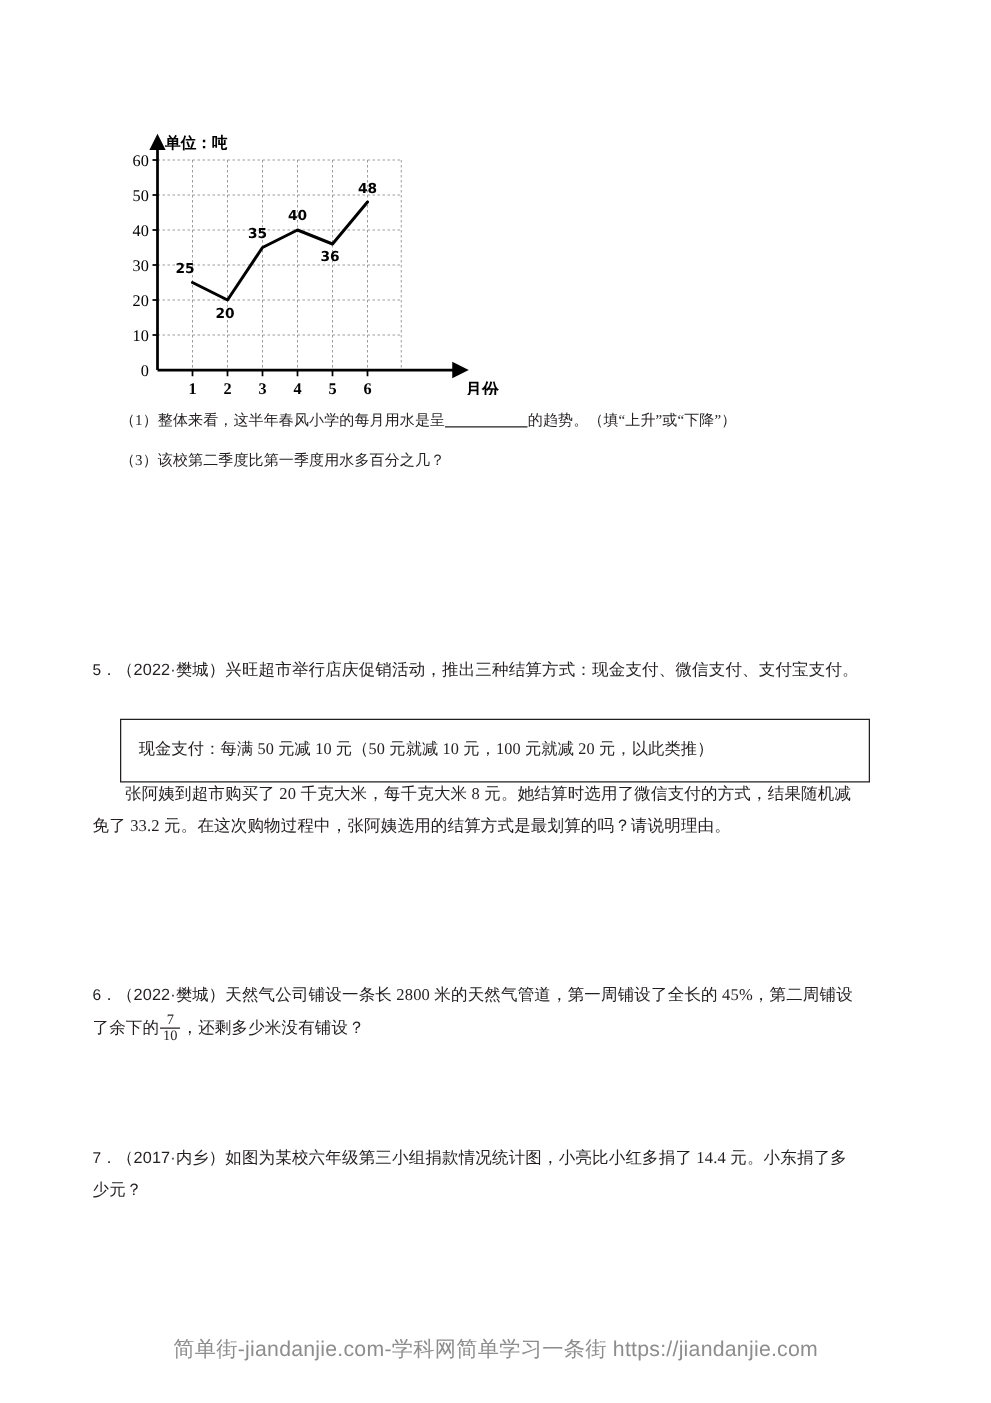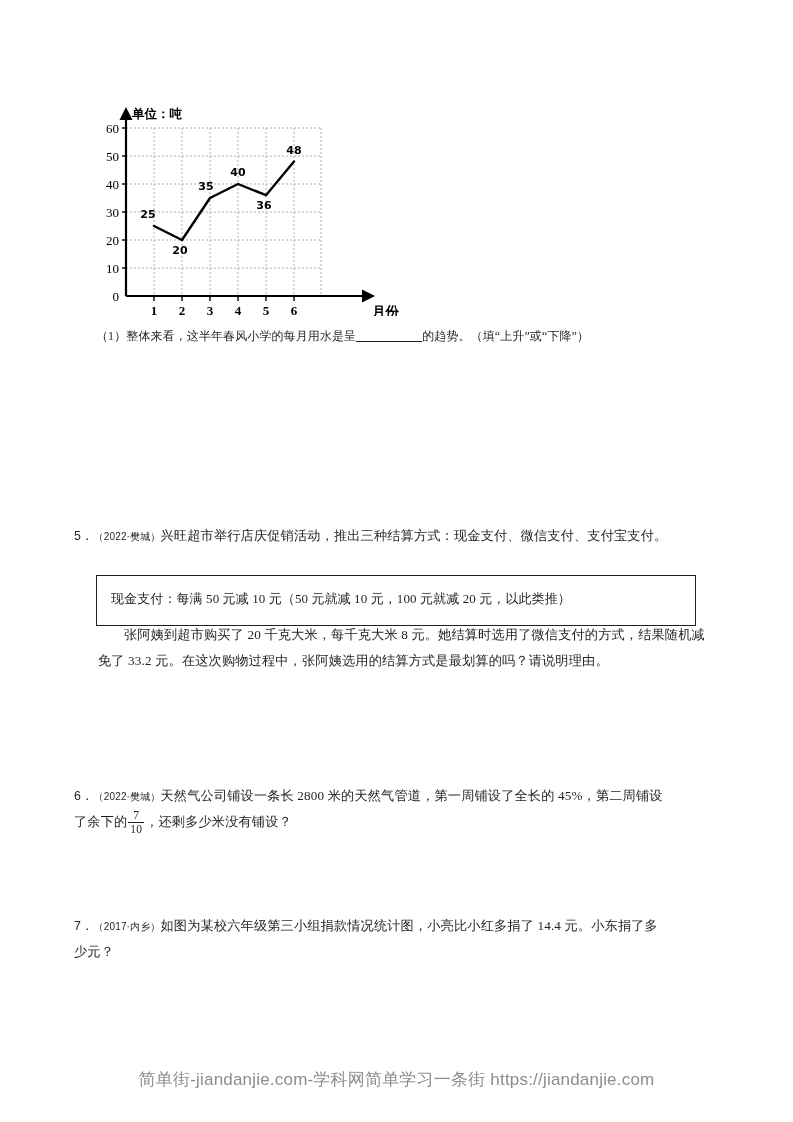--- a/index.html
+++ b/index.html
@@ -63,21 +63,21 @@
     font-size: 13.2px;
     line-height: 2.0;
     letter-spacing: 0.15px;
   }
   .p-num {
     font-family: "Liberation Sans", sans-serif;
     font-size: 12.4px;
   }
   .p-src {
     font-family: "Liberation Sans", sans-serif;
-    font-size: 10px;
+    font-size: 13px;
   }
   .indent { display: inline-block; width: 26px; }
 
   
   #pay-box {
     position: absolute;
     left: 96px;
     top: 551px;
     width: 600px;
     border: 1px solid #231f20;
@@ -213,33 +213,34 @@
   </svg>
 </div>
 
 <div id="subquestions">
 
   <div class="subq">
     <span>（1）整体来看，这半年春风小学的每月用水是呈</span><span class="blank-ul"></span><span>的趋势。（填“上升”或“下降”）</span>
   </div>
 
 
+  <div class="subq">（3）该校第二季度比第一季度用水多百分之几？</div>
 </div>
 
 <div class="problem" style="top:523px;">
   <div class="p-line nowrap">
     <span class="p-num">5．</span><span class="p-src">（2022·樊城）</span><span>兴旺超市举行店庆促销活动，推出三种结算方式：现金支付、微信支付、支付宝支付。</span>
   </div>
 </div>
 
 <div id="pay-box">
   <div class="pay-line">现金支付：每满 50 元减 10 元（50 元就减 10 元，100 元就减 20 元，以此类推）</div>
 </div>
 
-<div class="problem" style="top:622px;margin-left:24px;">
+<div class="problem" style="top:622px;">
   <div class="p-line nowrap">
     <span class="indent"></span><span>张阿姨到超市购买了 20 千克大米，每千克大米 8 元。她结算时选用了微信支付的方式，结果随机减</span>
   </div>
   <div class="p-line nowrap">免了 33.2 元。在这次购物过程中，张阿姨选用的结算方式是最划算的吗？请说明理由。</div>
 </div>
 
 <div class="problem" style="top:783px;">
   <div class="p-line nowrap">
     <span class="p-num">6．</span><span class="p-src">（2022·樊城）</span><span>天然气公司铺设一条长 2800 米的天然气管道，第一周铺设了全长的 45%，第二周铺设</span>
   </div>

